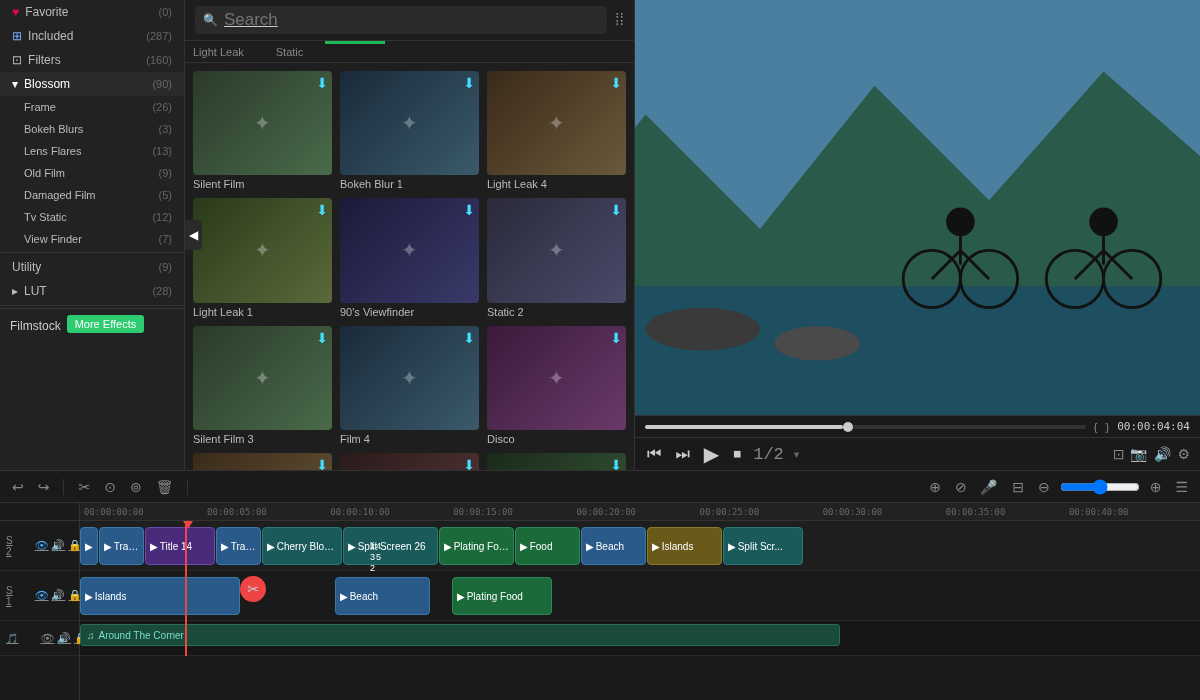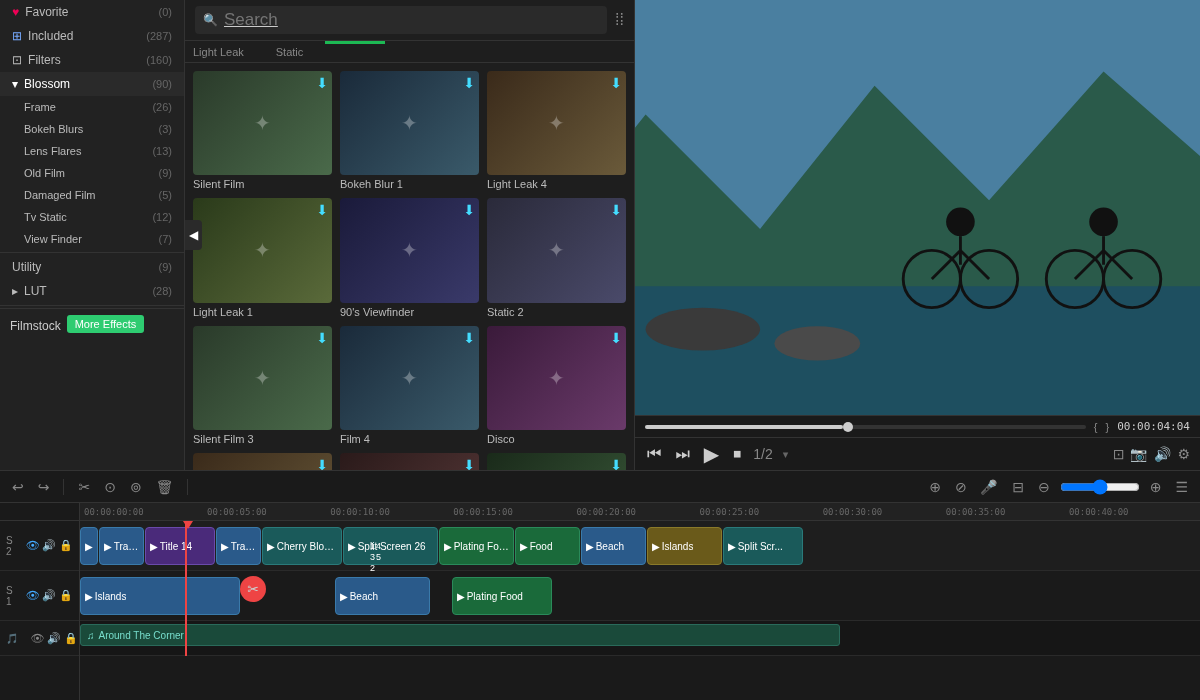--- a/index.html
+++ b/index.html
@@ -35,32 +35,32 @@
 
     
     .preview-panel { flex: 1; background: #111; display: flex; flex-direction: column; }
     .preview-video { flex: 1; background: #000; position: relative; overflow: hidden; display: flex; align-items: center; justify-content: center; }
     .video-placeholder { width: 100%; height: 100%; background: linear-gradient(135deg, #1a3a4a 0%, #2a5a6a 40%, #4a7a6a 60%, #6a9a8a 80%, #5a8a7a 100%); display: flex; align-items: center; justify-content: center; }
     .preview-controls { background: #1a1a1a; padding: 4px 10px; border-top: 1px solid #333; display: flex; align-items: center; gap: 8px; }
     .time-slider { flex: 1; height: 4px; background: #333; border-radius: 2px; position: relative; }
     .time-slider-fill { height: 100%; width: 45%; background: #ccc; border-radius: 2px; }
     .time-display { color: #ccc; font-size: 11px; font-family: monospace; }
     .ctrl-btn { background: none; border: none; color: #ccc; cursor: pointer; font-size: 16px; padding: 2px; }
-    .fraction { color: #888; font-size: 14px; }
+    .fraction { color: #888; font-size: 17px; font-family: Liberation Mono, monospace; }
     .ctrl-icons { display: flex; align-items: center; gap: 6px; margin-left: auto; }
     .ctrl-icon { color: #888; font-size: 14px; cursor: pointer; }
 
     
     .timeline-area { height: 230px; background: #1a1a1a; border-top: 1px solid #333; display: flex; flex-direction: column; }
     .timeline-toolbar { display: flex; align-items: center; padding: 4px 8px; border-bottom: 1px solid #333; gap: 6px; height: 32px; }
     .toolbar-btn { background: none; border: none; color: #888; cursor: pointer; font-size: 14px; padding: 2px 4px; }
     .toolbar-sep { width: 1px; height: 16px; background: #333; margin: 0 4px; }
     .timeline-content { display: flex; flex: 1; overflow: hidden; }
     .track-labels { width: 80px; background: #1a1a1a; border-right: 1px solid #333; display: flex; flex-direction: column; }
-    .track-label { display: flex; align-items: center; padding: 4px 6px; gap: 12px; border-bottom: 1px solid #2a2a2a; font-size: 10px; color: #888; height: 50px; }
+    .track-label { display: flex; align-items: center; padding: 4px 6px; gap: 22px; border-bottom: 1px solid #2a2a2a; font-size: 10px; color: #888; height: 50px; text-decoration: underline; }
     .track-label-bottom { height: 35px; }
     .track-icons { display: flex; gap: 3px; align-items: center; }
     .t-icon { color: #888; font-size: 11px; cursor: pointer; }
     .t-icon.active { color: #4af; }
     .timeline-tracks { flex: 1; overflow-x: auto; position: relative; }
     .time-ruler { height: 18px; background: #222; border-bottom: 1px solid #333; display: flex; align-items: center; padding: 0 8px; position: relative; overflow: hidden; }
     .tracks-body { position: relative; overflow: hidden; }
     .track-row { height: 50px; border-bottom: 1px solid #2a2a2a; position: relative; display: flex; align-items: center; }
     .track-row-bottom { height: 35px; }
     .playhead { position: absolute; top: 0; left: 105px; width: 2px; background: #e44; height: 100%; z-index: 20; }

